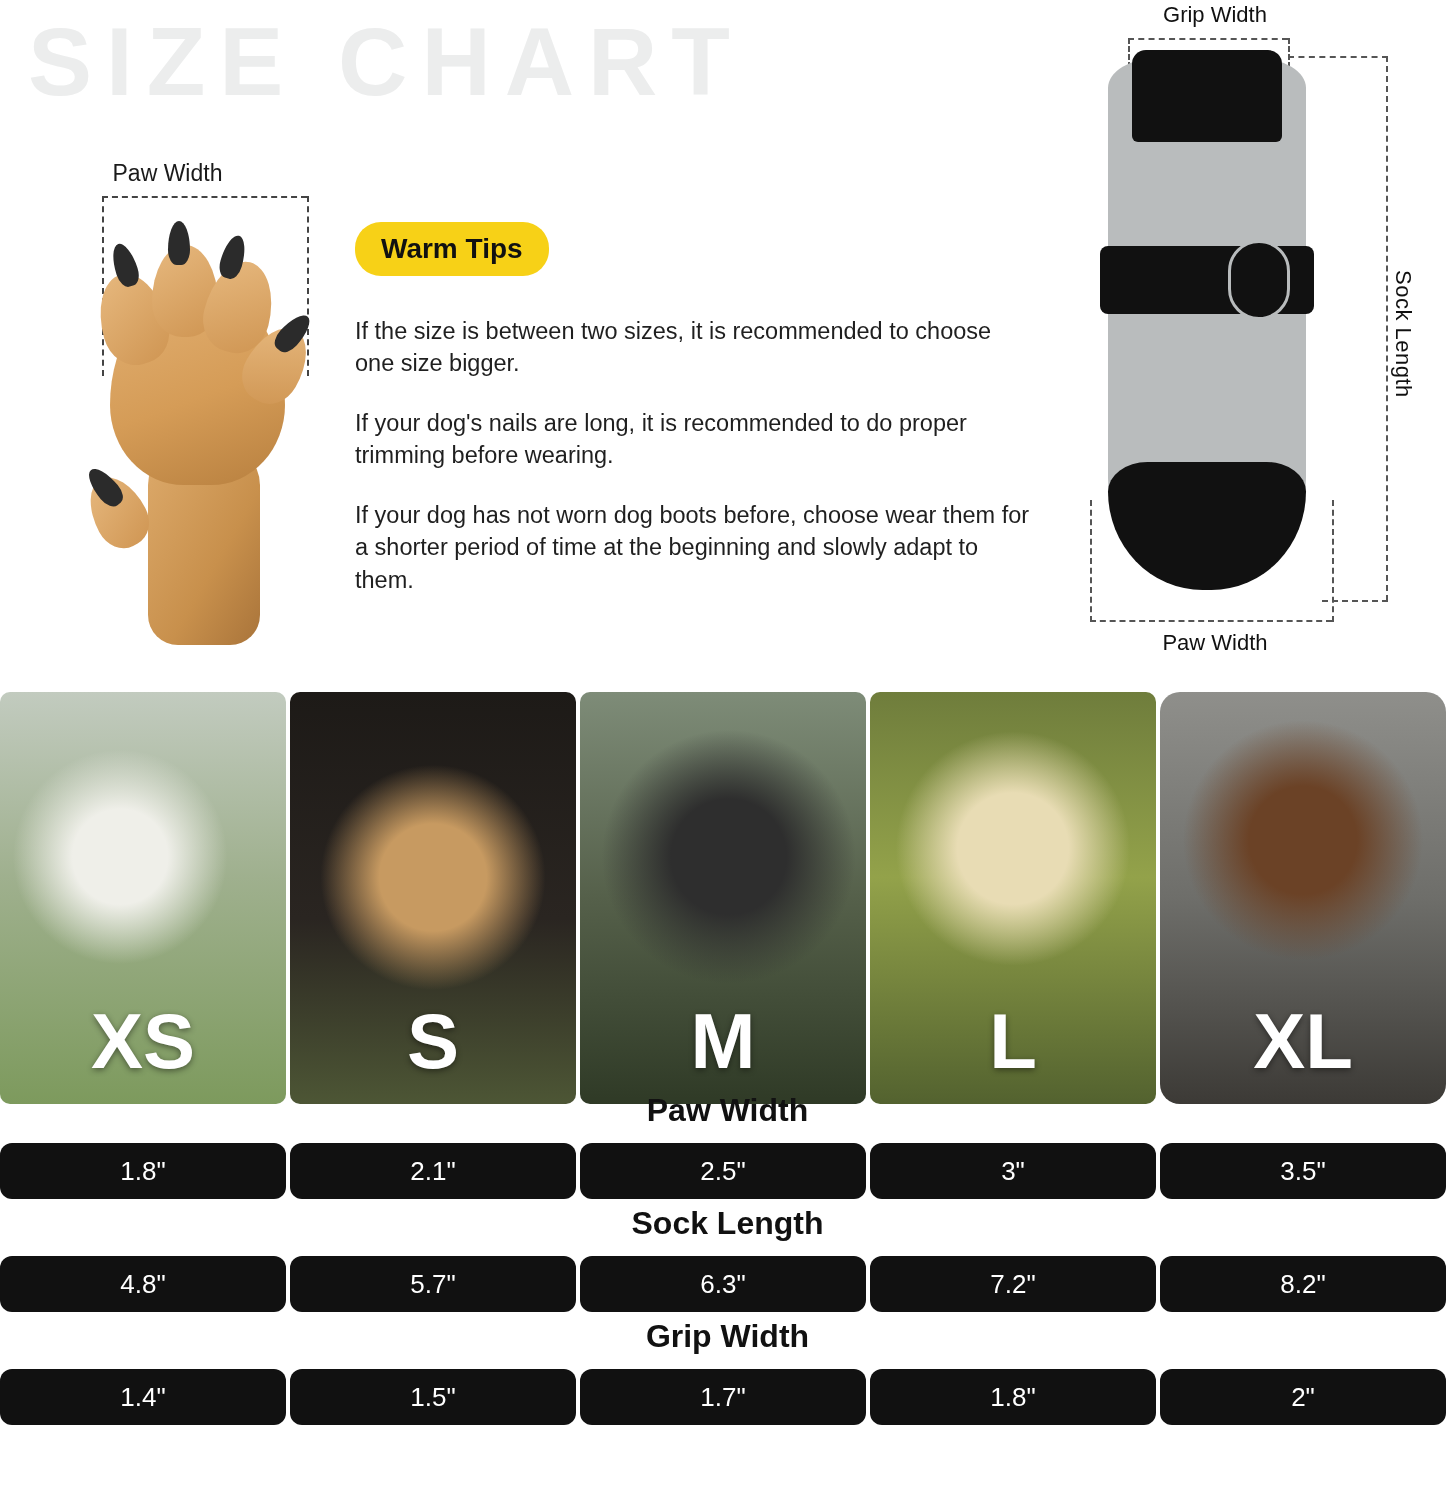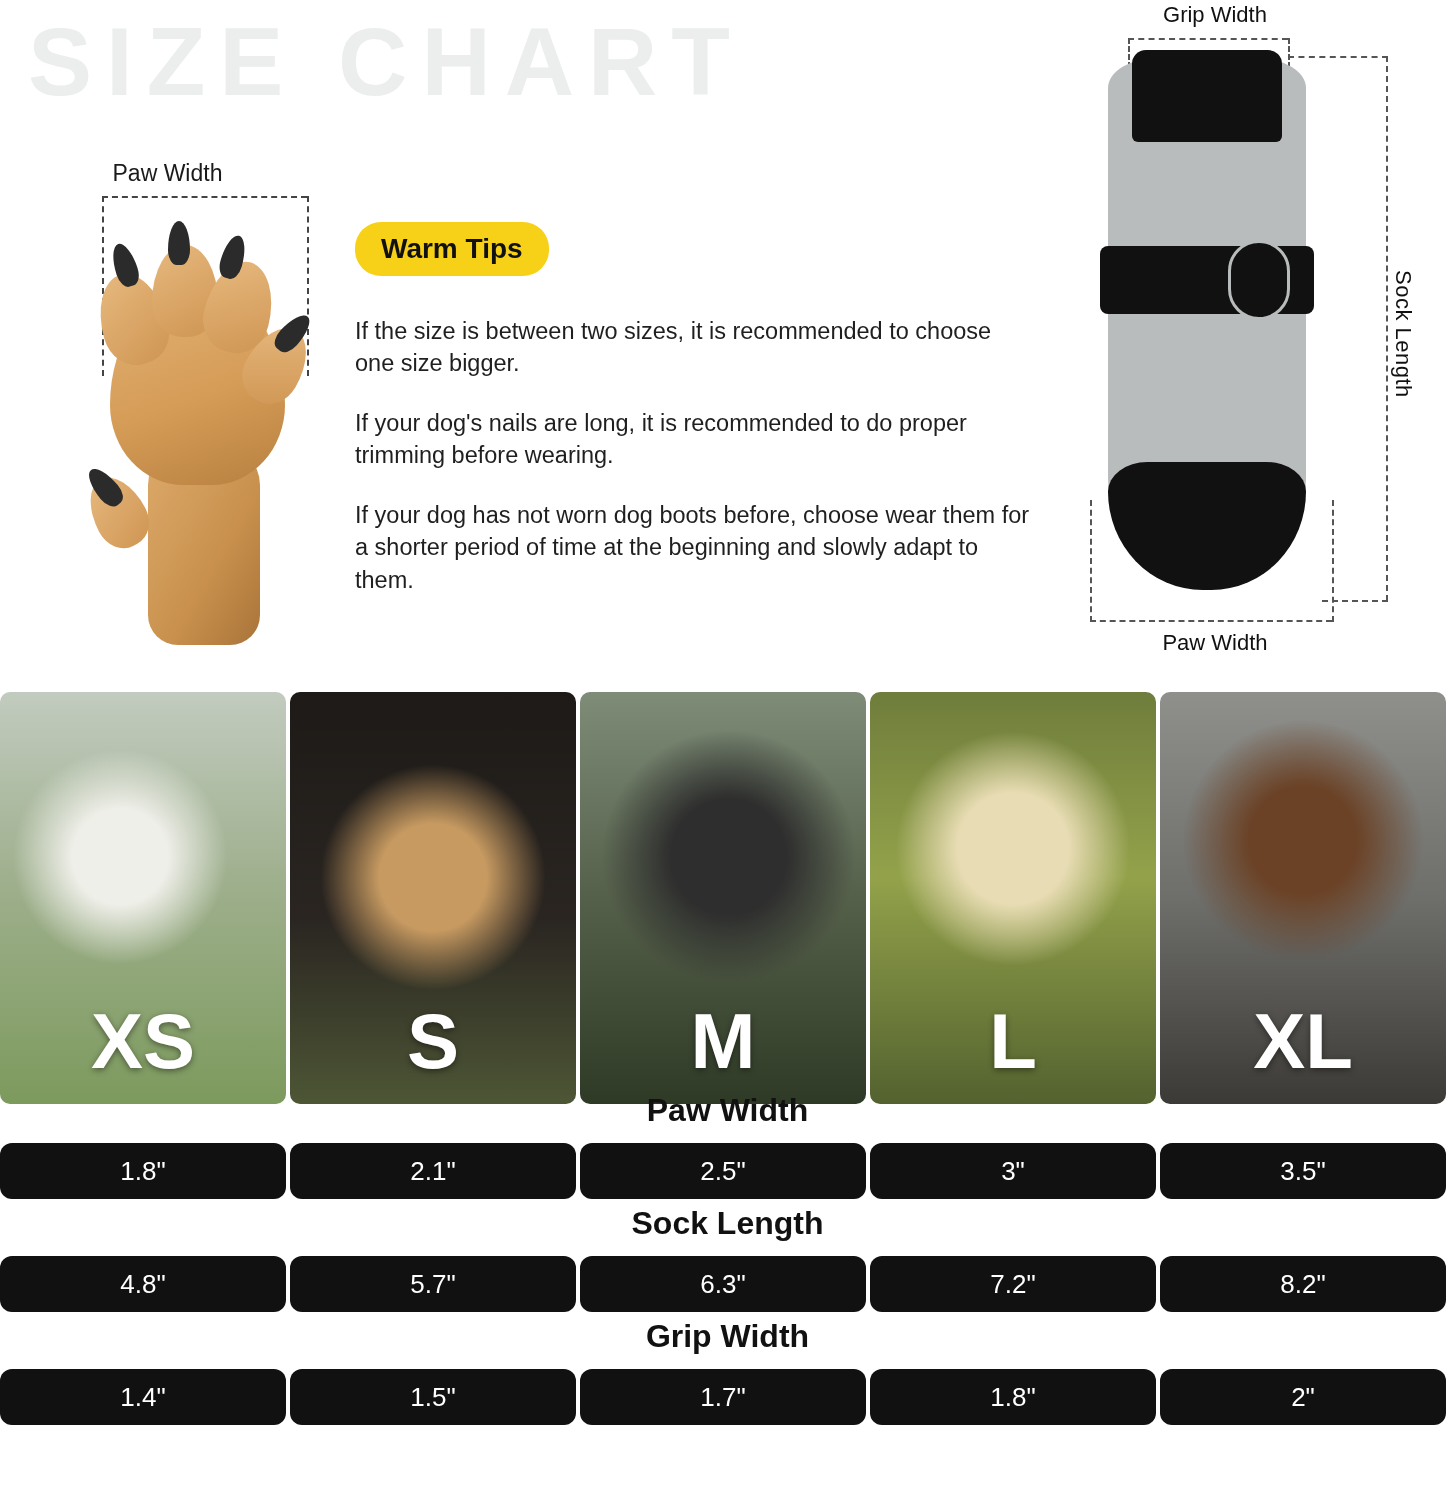--- a/index.html
+++ b/index.html
@@ -264,21 +264,21 @@
       radial-gradient(circle at 50% 45%, #c79a61 0 20%, rgba(199,154,97,0) 42%),
       linear-gradient(180deg, #1d1a17 0%, #2a2521 55%, #4d5635 100%); }
   .d-m  { background:
       radial-gradient(circle at 52% 40%, #2e2e2e 0 20%, rgba(46,46,46,0) 44%),
       linear-gradient(180deg, #7e8c78 0%, #55604a 50%, #2f3a26 100%); }
   .d-l  { background:
       radial-gradient(circle at 50% 38%, #e8dcb4 0 19%, rgba(232,220,180,0) 40%),
       linear-gradient(180deg, #6f7d3c 0%, #93a24a 45%, #53622f 100%); }
   .d-xl { background:
       radial-gradient(circle at 50% 36%, #6b4226 0 18%, rgba(107,66,38,0) 40%),
-      linear-gradient(180deg, #8f8f8b 0%, #6e6e6a 50%, #3c3a36 100%); }
+      linear-gradient(180deg, #8f8f8b 0%, #6e6e6a 50%, #3c3a36 100%); border-radius: 20px; }
 
   
   .measure {
     position: absolute;
     top: 1086px;
     left: 0;
     width: 1455px;
   }
   .m-title {
     text-align: center;

